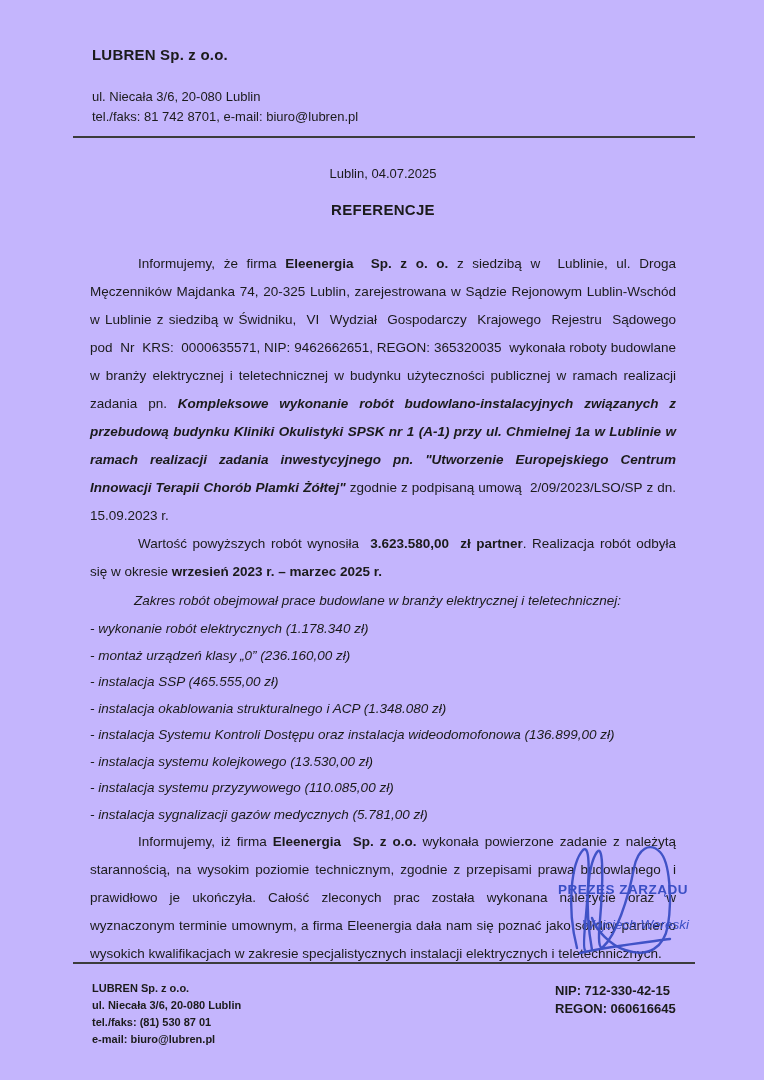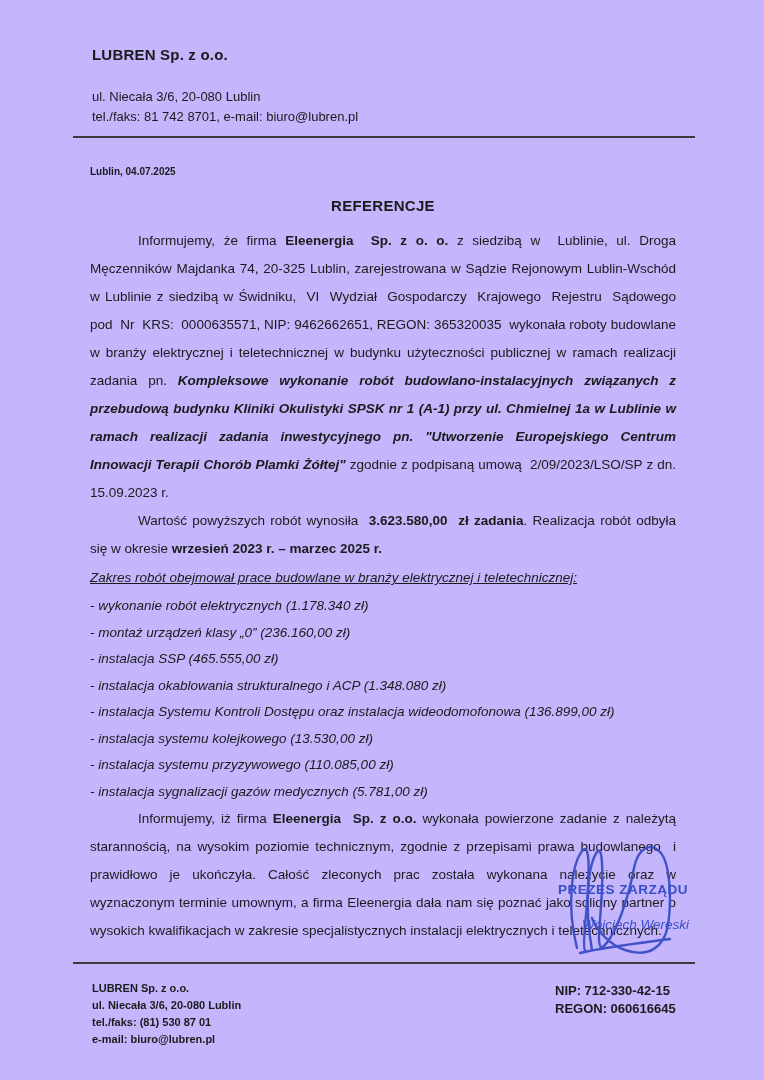--- a/index.html
+++ b/index.html
@@ -14,35 +14,35 @@
   }
   
   .letter-header{position:absolute;left:92px;top:46px;}
   .company-name{font-size:15px;font-weight:bold;letter-spacing:.2px;}
   .header-address{margin-top:24px;font-size:13px;line-height:20px;}
   .rule{position:absolute;left:73px;width:622px;border-top:2px solid #3c3c3c;height:0;}
   .rule-top{top:136px;}
   .rule-bottom{top:962px;}
   
   .content{position:absolute;left:90px;width:586px;top:166px;}
-  .date-line{text-align:left;font-weight:bold;font-size:10px;}
+  .date-line{text-align:center;font-weight:normal;font-size:13px;}
   .doc-title{text-align:center;font-weight:bold;font-size:15px;margin-top:20px;letter-spacing:.3px;}
   .body-par{
-    margin-top:13px;
+    margin-top:32px;
     font-size:13.5px;line-height:28px;
     text-align:justify;white-space:pre-wrap;
   }
   .body-par.no-gap{margin-top:0;}
   .indent{text-indent:48px;}
   .seg-n{font-weight:normal;font-style:normal;}
   .seg-b{font-weight:bold;}
   .seg-bi{font-weight:bold;font-style:italic;}
   .scope-heading{
     font-size:13.5px;line-height:26px;font-style:italic;
-    text-decoration:underline;margin-top:2px;
+    margin-top:2px;margin-left:44px;
   }
   .work-list{margin-top:2px;}
   .work-item{font-size:13.5px;line-height:26.5px;font-style:italic;}
   
   .signature-block{position:absolute;left:520px;top:835px;width:250px;height:135px;}
   .stamp-role{
     position:absolute;left:38px;top:47px;
     font-size:13.5px;font-weight:bold;letter-spacing:.5px;
   }
   .stamp-name{
@@ -73,21 +73,21 @@
     </div>
   </div>
   <div class="rule rule-top"></div>
 
   <div class="content">
     <div class="date-line">Lublin, 04.07.2025</div>
     <div class="doc-title">REFERENCJE</div>
 
     <div class="body-par indent"><span class="seg-n">Informujemy, że firma </span><span class="seg-b">Eleenergia  Sp. z o. o.</span><span class="seg-n"> z siedzibą w  Lublinie, ul. Droga Męczenników Majdanka 74, 20-325 Lublin, zarejestrowana w Sądzie Rejonowym Lublin-Wschód w Lublinie z siedzibą w Świdniku,  VI  Wydział  Gospodarczy  Krajowego  Rejestru  Sądowego  pod  Nr  KRS:  0000635571, NIP: 9462662651, REGON: 365320035  wykonała roboty budowlane w branży elektrycznej i teletechnicznej w budynku użyteczności publicznej w ramach realizacji zadania pn. </span><span class="seg-bi">Kompleksowe wykonanie robót budowlano-instalacyjnych związanych z przebudową budynku Kliniki Okulistyki SPSK nr 1 (A-1) przy ul. Chmielnej 1a w Lublinie w ramach realizacji zadania inwestycyjnego pn. "Utworzenie Europejskiego Centrum Innowacji Terapii Chorób Plamki Żółtej"</span><span class="seg-n"> zgodnie z podpisaną umową  2/09/2023/LSO/SP z dn. 15.09.2023 r.</span></div>
 
-    <div class="body-par no-gap indent"><span class="seg-n">Wartość powyższych robót wynosiła  </span><span class="seg-b">3.623.580,00  zł zadania</span><span class="seg-n">. Realizacja robót odbyła się w okresie </span><span class="seg-b">wrzesień 2023 r. – marzec 2025 r.</span></div>
+    <div class="body-par no-gap indent"><span class="seg-n">Wartość powyższych robót wynosiła  </span><span class="seg-b">3.623.580,00  zł partner</span><span class="seg-n">. Realizacja robót odbyła się w okresie </span><span class="seg-b">wrzesień 2023 r. – marzec 2025 r.</span></div>
 
     <div class="scope-heading">Zakres robót obejmował prace budowlane w branży elektrycznej i teletechnicznej:</div>
 
     <div class="work-list">
         <div class="work-item">- wykonanie robót elektrycznych (1.178.340 zł)</div>
         <div class="work-item">- montaż urządzeń klasy „0” (236.160,00 zł)</div>
         <div class="work-item">- instalacja SSP (465.555,00 zł)</div>
         <div class="work-item">- instalacja okablowania strukturalnego i ACP (1.348.080 zł)</div>
         <div class="work-item">- instalacja Systemu Kontroli Dostępu oraz  instalacja wideodomofonowa  (136.899,00 zł)</div>
         <div class="work-item">- instalacja systemu kolejkowego (13.530,00 zł)</div>

